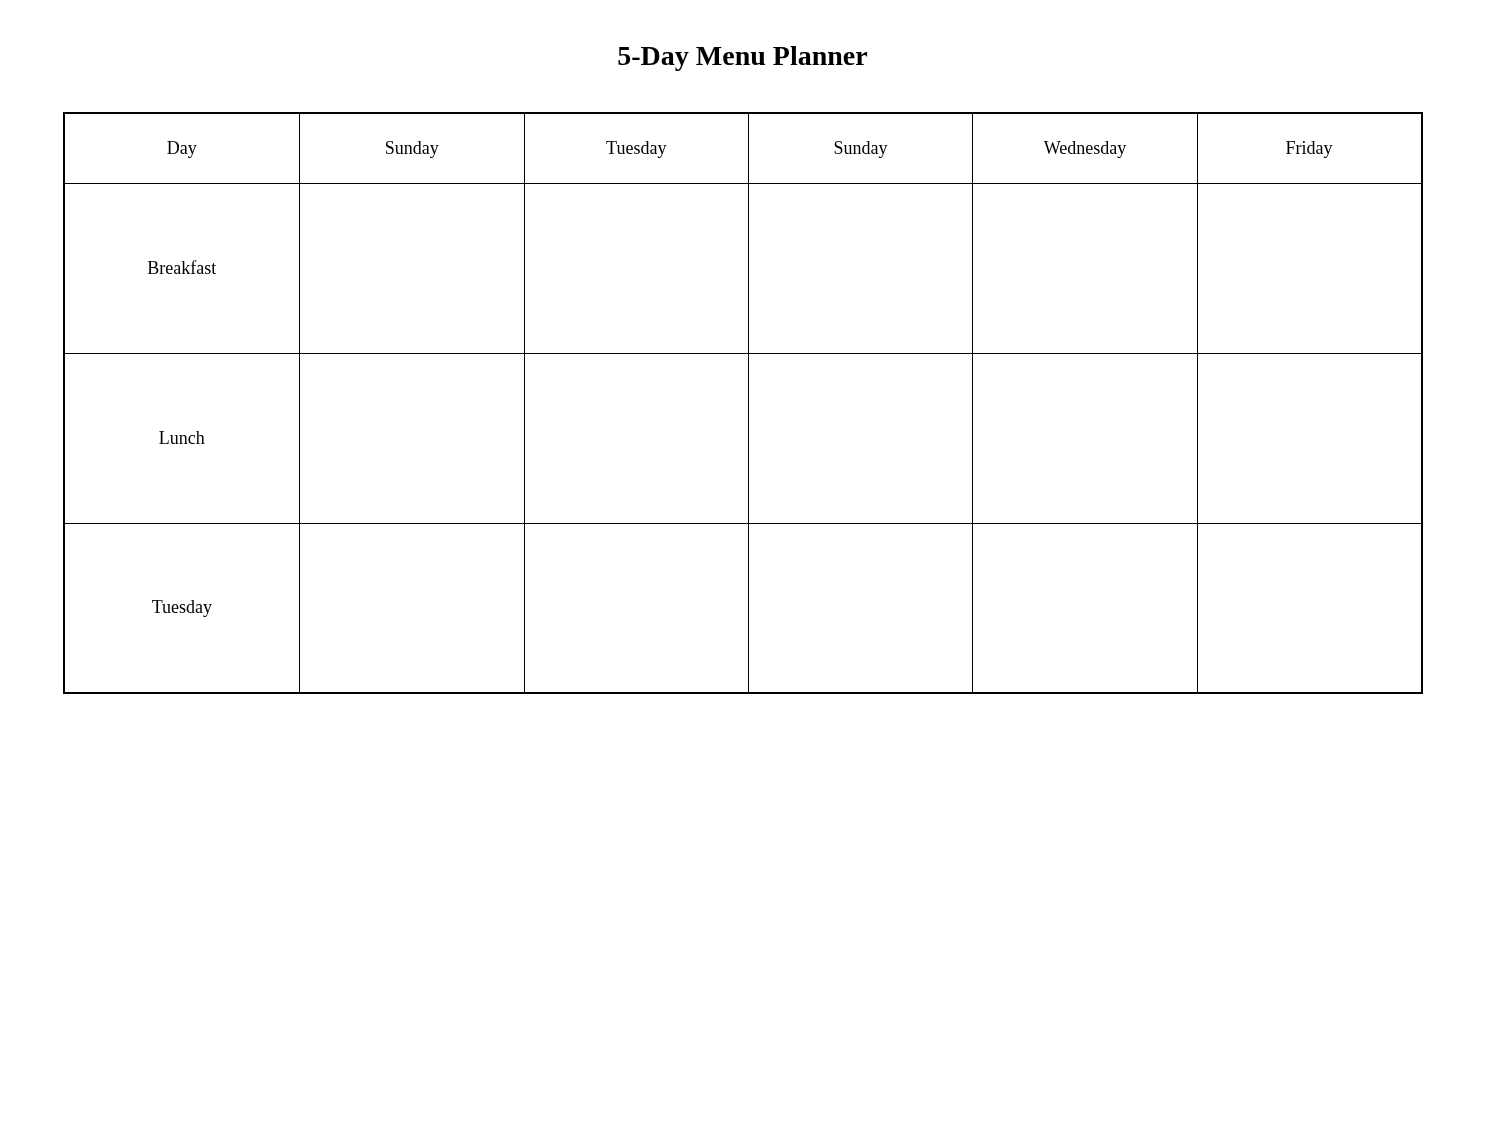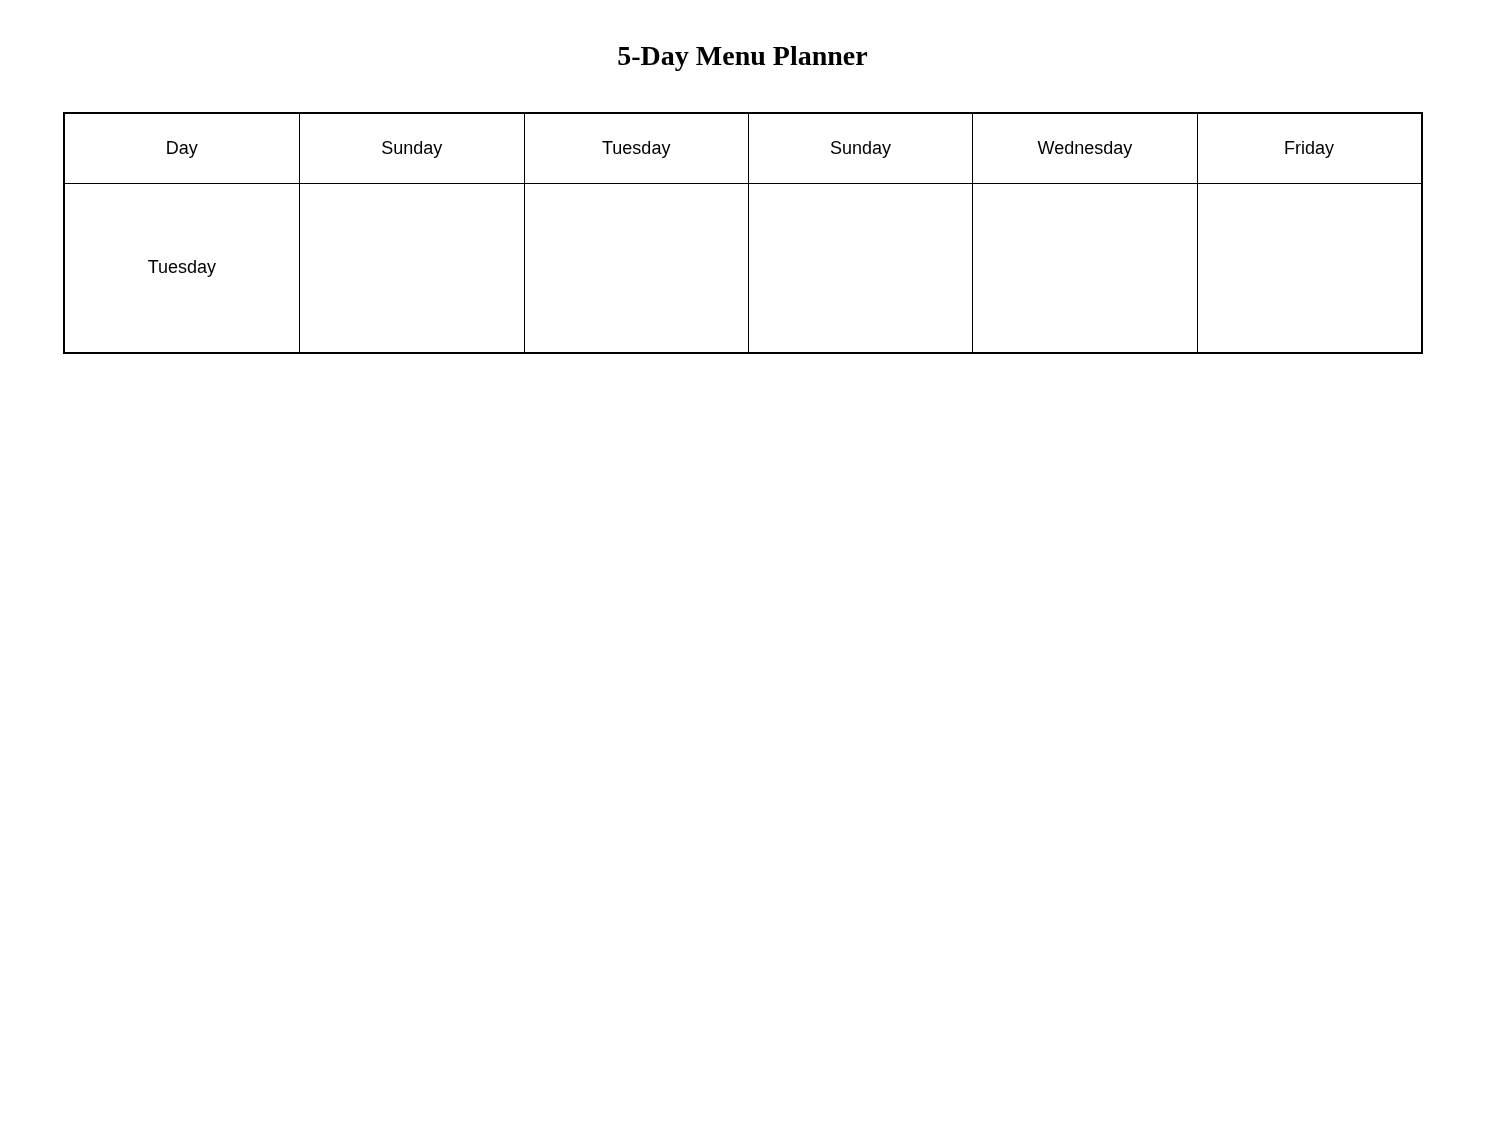--- a/index.html
+++ b/index.html
@@ -32,21 +32,21 @@
       border: 2.5px solid #000000;
       width: 100%;
       max-width: 1360px;
     }
 
     .planner-table th,
     .planner-table td {
       border: 1.5px solid #000000;
       text-align: center;
       vertical-align: middle;
-      font-family: Liberation Sans, sans-serif;
+      font-family: Liberation Serif, serif;
       font-size: 18px;
       font-weight: normal;
     }
 
     .planner-table thead th {
       height: 70px;
       font-size: 18px;
       font-weight: normal;
     }
 
@@ -73,20 +73,36 @@
     <tr>
       <th>Day</th>
       <th>Sunday</th>
       <th>Tuesday</th>
       <th>Sunday</th>
       <th>Wednesday</th>
       <th>Friday</th>
     </tr>
   </thead>
   <tbody id="table-body">
+  <tr>
+        <td class="day-col">Breakfast</td>
+        <td></td>
+        <td></td>
+        <td></td>
+        <td></td>
+        <td></td>
+      </tr>
+      <tr>
+        <td class="day-col">Lunch</td>
+        <td></td>
+        <td></td>
+        <td></td>
+        <td></td>
+        <td></td>
+      </tr>
       <tr>
         <td class="day-col">Tuesday</td>
         <td></td>
         <td></td>
         <td></td>
         <td></td>
         <td></td>
       </tr>
     </tbody>
 </table>

